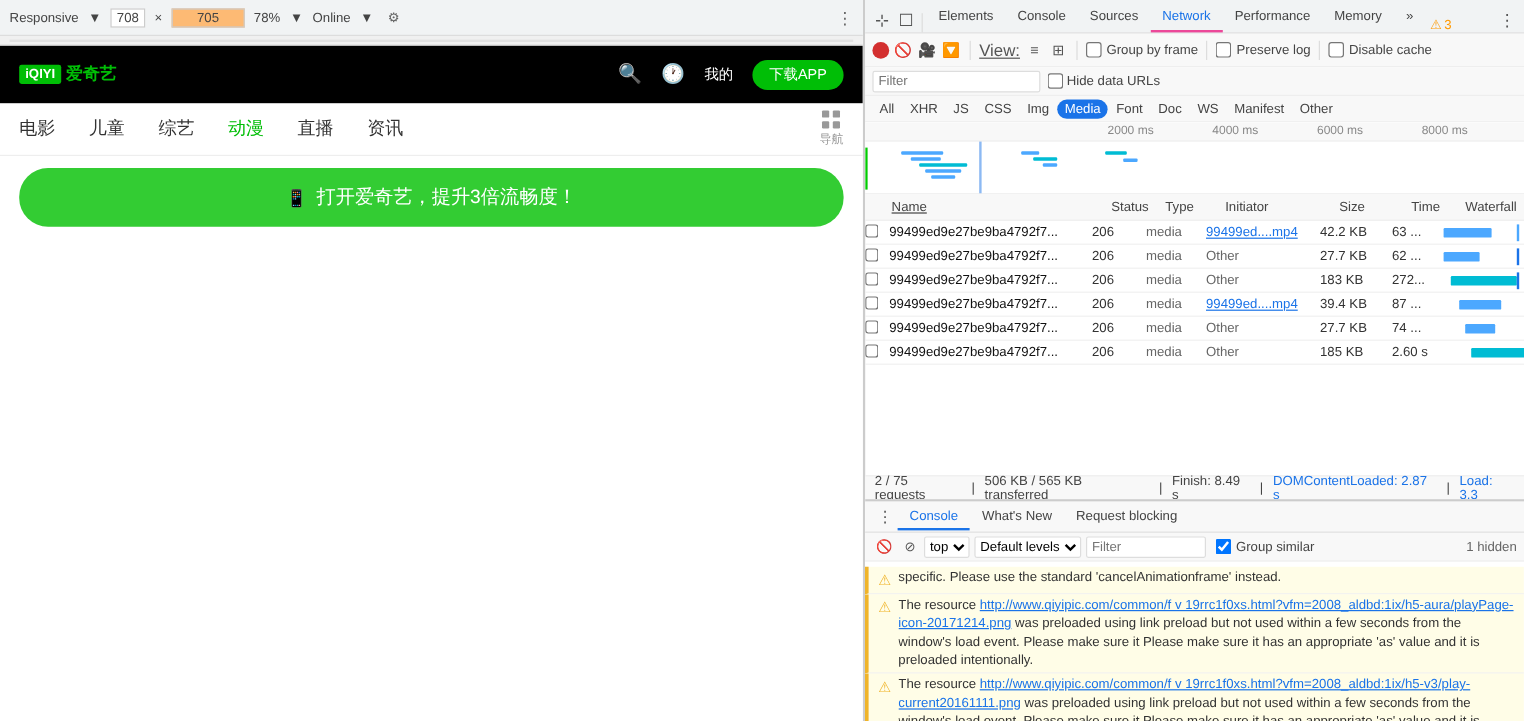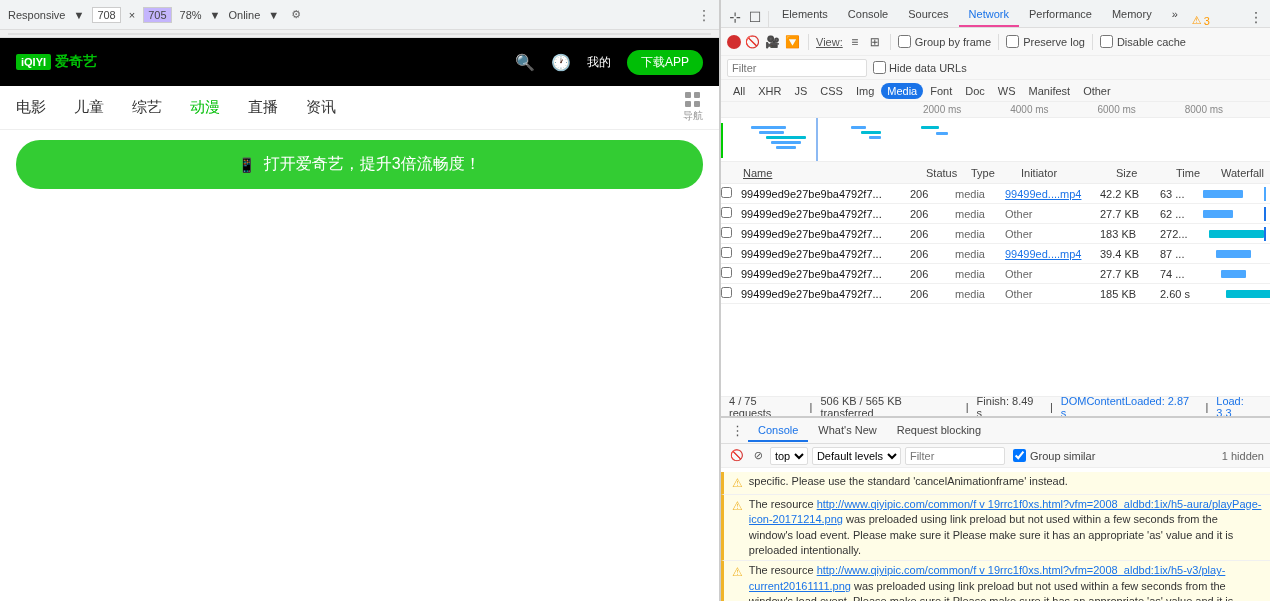--- a/index.html
+++ b/index.html
@@ -580,21 +580,21 @@
   </style>
 </head>
 <body>
 
 <div class="browser-left">
   <div class="browser-toolbar">
     <span style="cursor:pointer;">Responsive</span>
     <span>▼</span>
     <span style="border:1px solid #ccc;padding:1px 4px;background:#fff;">708</span>
     <span>×</span>
-    <span style="border:1px solid #ccc;padding:1px 4px;background:#c4b5fd;">705</span>
+    <span style="border:1px solid #ccc;padding:1px 20px;background:#fdba74;">705</span>
     <span>78%</span>
     <span>▼</span>
     <span>Online</span>
     <span>▼</span>
     <span style="margin-left:4px;color:#666;">⚙</span>
     <span class="toolbar-dots">⋮</span>
   </div>
 
   <div style="height:8px;background:#f0f0f0;border-bottom:1px solid #ddd;display:flex;align-items:center;padding:0 8px;">
     <div style="display:flex;gap:3px;flex:1;">
@@ -665,21 +665,21 @@
     </div>
     <div class="devtools-icon-btn" style="margin-left:auto;">⋮</div>
   </div>
 
   <div class="network-toolbar">
     <div class="nt-icon"></div>
     <div class="nt-btn">🚫</div>
     <div class="nt-btn">🎥</div>
     <div class="nt-btn">🔽</div>
     <div class="sep-v"></div>
-    <span style="font-size:11px;color:#555;text-decoration:underline;">View:</span>
+    <span style="font-size:14px;color:#555;text-decoration:underline;">View:</span>
     <div class="nt-btn">≡</div>
     <div class="nt-btn">⊞</div>
     <div class="sep-v"></div>
     <label class="nt-checkbox-group">
       <input type="checkbox" style="">
       <span>Group by frame</span>
     </label>
     <div class="sep-v"></div>
     <label class="nt-checkbox-group">
       <input type="checkbox" style="">
@@ -828,21 +828,21 @@
       <div class="td-initiator"><span class="initiator-plain">Other</span></div>
       <div class="td-size">185 KB</div>
       <div class="td-time">2.60 s</div>
       <div class="td-waterfall">
         <div class="waterfall-bar teal" style="left:25px;width:50px;"></div>
       </div>
     </div>
   </div>
 
   <div class="network-status">
-    <span>4 / 75 requests</span>
+    <span>2 / 75 requests</span>
     <span>|</span>
     <span>506 KB / 565 KB transferred</span>
     <span>|</span>
     <span>Finish: 8.49 s</span>
     <span>|</span>
     <span class="status-blue">DOMContentLoaded: 2.87 s</span>
     <span>|</span>
     <span class="status-blue">Load: 3.3</span>
   </div>
 

